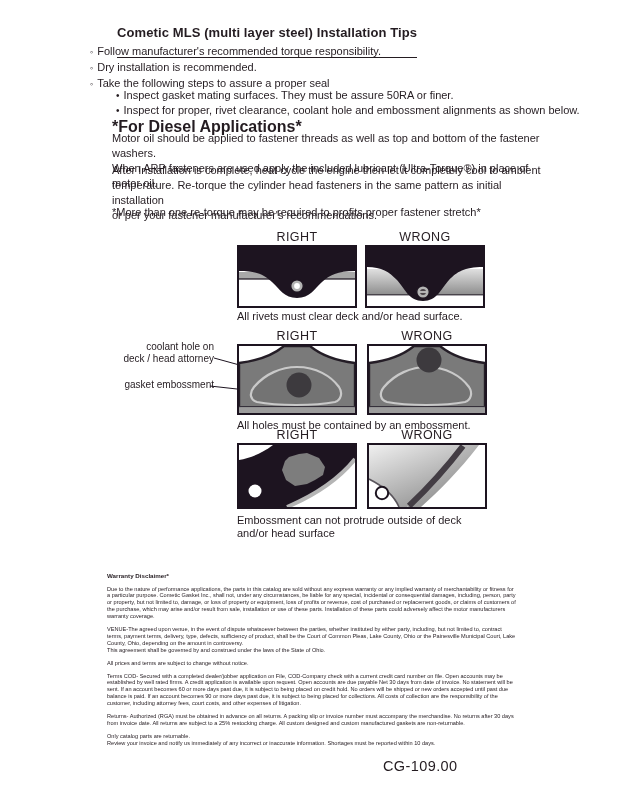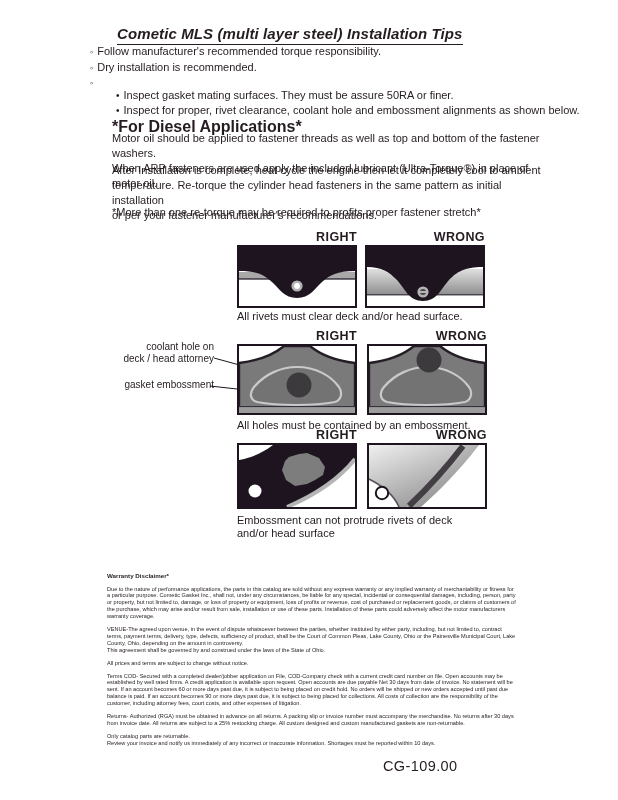--- a/index.html
+++ b/index.html
@@ -1,28 +1,28 @@
 <!DOCTYPE html>
 <html><head>
 <meta charset="utf-8">
 <style>
   html,body{margin:0;padding:0;background:#ffffff;}
   .page{position:relative;width:618px;height:800px;background:#ffffff;overflow:hidden;
         font-family:"Liberation Sans", sans-serif;color:#241c21;}
   .abs{position:absolute;}
-  .title{left:117px;top:25px;font-size:15px;font-weight:700;
-         border-bottom:1.6px solid #241c21;padding-bottom:2px;letter-spacing:0.1px;font-style:italic;}
+  .title{left:117px;top:25px;font-size:13px;font-weight:700;
+         border-bottom:1.6px solid #241c21;padding-bottom:17px;letter-spacing:0.1px;}
   .bullets{left:90px;top:44px;}
   .brow{display:flex;gap:4px;align-items:baseline;font-size:11px;line-height:15px;}
   .bglyph{font-size:9px;}
   .sub-bullets{left:116px;top:88px;}
   .sub-bullets .bglyph{font-size:10px;}
   .sec-heading{left:112px;top:118px;font-size:16px;font-weight:700;}
   .body-p{left:112px;width:430px;font-size:11px;line-height:15px;white-space:pre-line;}
-  .dlabel{font-size:12.5px;font-weight:700;width:120px;text-align:right;letter-spacing:0.4px;}
+  .dlabel{font-size:12.5px;font-weight:400;width:120px;text-align:center;letter-spacing:0.4px;}
   .panel{display:block;border:2px solid #1d1420;background:#fff;}
   .cap{font-size:11px;line-height:13px;white-space:pre-line;}
   .cap-center{width:250px;text-align:left;}
   .callout{font-size:10px;line-height:11.5px;text-align:right;width:110px;white-space:pre-line;}
   .legal{left:107px;top:572px;width:409px;}
   .legal-h{font-size:6.2px;font-weight:700;margin:0 0 6.5px 0;}
   .legal p{margin:0 0 6px 0;font-size:5.6px;line-height:6.9px;white-space:pre-line;color:#2b2328;}
   .pagenum{left:383px;top:758px;font-size:14.5px;letter-spacing:0.4px;}
 </style>
 </head>
@@ -37,20 +37,21 @@
       <span class="bglyph">◦</span>
       <span>Follow manufacturer's recommended torque responsibility.</span>
     </div>
     <div class="brow">
       <span class="bglyph">◦</span>
       <span>Dry installation is recommended.</span>
     </div>
     <div class="brow">
 
       <span class="bglyph">◦</span>
+      <span>Take the following steps to assure a proper seal</span>
     </div>
   </div>
   <div class="abs sub-bullets">
     <div class="brow">
       <span class="bglyph">•</span>
       <span>Inspect gasket mating surfaces.  They must be assure 50RA or finer.</span>
     </div>
     <div class="brow">
       <span class="bglyph">•</span>
       <span>Inspect for proper, rivet clearance, coolant hole and embossment alignments as shown below.</span>
@@ -152,21 +153,21 @@
       </linearGradient>
     </defs>
     <rect width="116" height="62" fill="#ffffff"></rect>
     <path d="M0,0 H94 C78,22 56,44 38,62 H30 C24,48 12,40 0,34 Z" fill="url(#g3a)"></path>
     <path d="M94,0 H110 C90,26 70,46 52,62 H38 C56,44 78,22 94,0 Z" fill="url(#g3b)"></path>
     <path d="M94,1 C78,22 58,44 40,61" fill="none" stroke="#433d44" stroke-width="6"></path>
     <path d="M0,34 C12,40 24,48 30,62" fill="none" stroke="#5a555c" stroke-width="1.6"></path>
     <circle cx="13" cy="48" r="6.2" fill="#ffffff" stroke="#1d1420" stroke-width="2"></circle>
   </svg>
 
-  <div class="abs cap" style="left:237px;top:514px;">Embossment can not protrude rivets of deck
+  <div class="abs cap" style="left:237px;top:514px;">Embossment can not protrude outside of deck
 and/or head surface</div>
 
   <div class="abs legal">
     <div class="legal-h">Warranty Disclaimer*</div>
     <p>Due to the nature of performance applications, the parts in this catalog are sold without any express warranty or any implied warranty of merchantability or fitness for a particular purpose.  Cometic Gasket Inc., shall not, under any circumstances, be liable for any special, incidental or consequential damages, including, person, party or property, but not limited to, damage, or loss of property or equipment, loss of profits or revenue, cost of purchased or replacement goods, or claims of customers of the purchase, which may arise and/or result from sale, installation or use of these parts.  Installation of these parts could adversely affect the motor manufacturers warranty coverage.</p>
     <p>VENUE-The agreed upon venue, in the event of dispute whatsoever between the parties, whether instituted by either party, including, but not limited to, contract terms, payment terms, delivery, type, defects, sufficiency of product, shall be the Court of Common Pleas, Lake County, Ohio or the Painesville Municipal Court, Lake County, Ohio, depending on the amount in controversy.
 This agreement shall be governed by and construed under the laws of the State of Ohio.</p>
     <p>All prices and terms are subject to change without notice.</p>
     <p>Terms COD- Secured with a completed dealer/jobber application on File, COD-Company check with a current credit card number on file.  Open accounts may be established by well rated firms.  A credit application is available upon request.  Open accounts are due payable Net 30 days from date of invoice.  No statement will be sent.  If an account becomes 60 or more days past due, it is subject to being placed on credit hold.  No orders will be shipped or new orders accepted until past due balance is paid.  If an account becomes 90 or more days past due, it is subject to being placed for collections.  All costs of collection are the responsibility of the customer, including attorney fees, court costs, and other expenses of litigation.</p>
     <p>Returns- Authorized (RGA) must be obtained in advance on all returns.  A packing slip or invoice number must accompany the merchandise.  No returns after 30 days from invoice date.  All returns are subject to a 25% restocking charge.  All custom designed and custom manufactured gaskets are non-returnable.</p>

